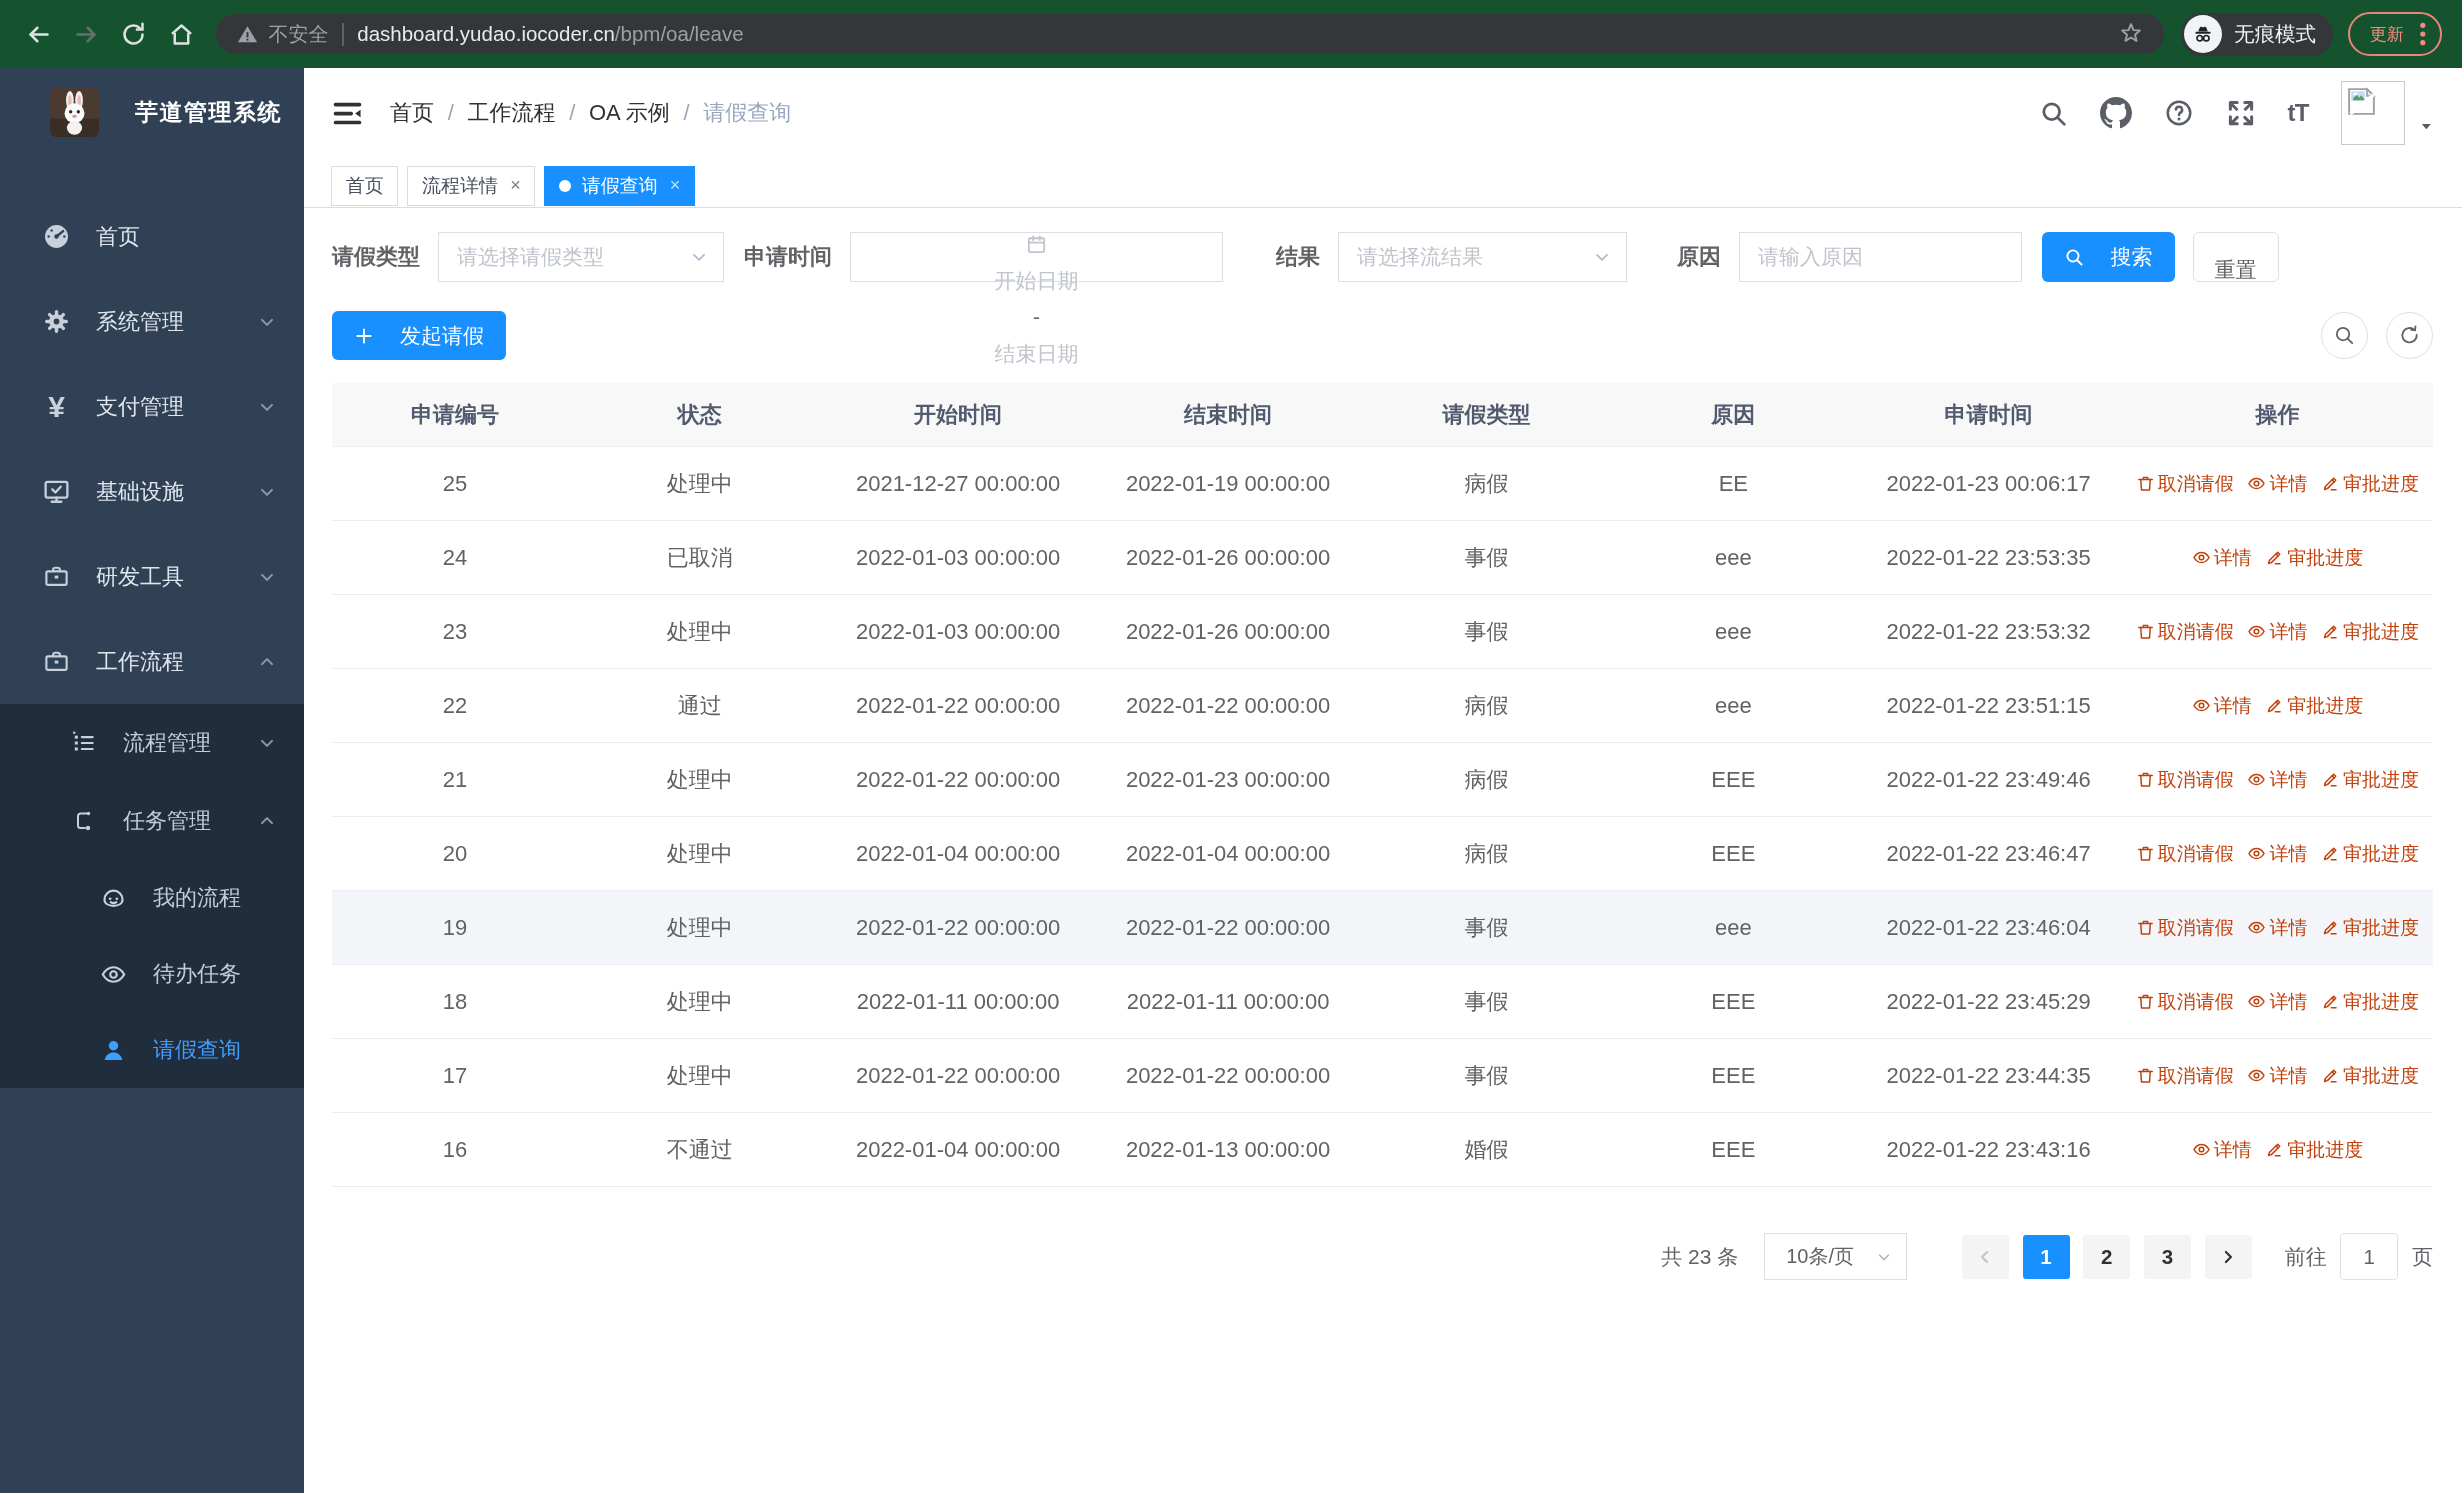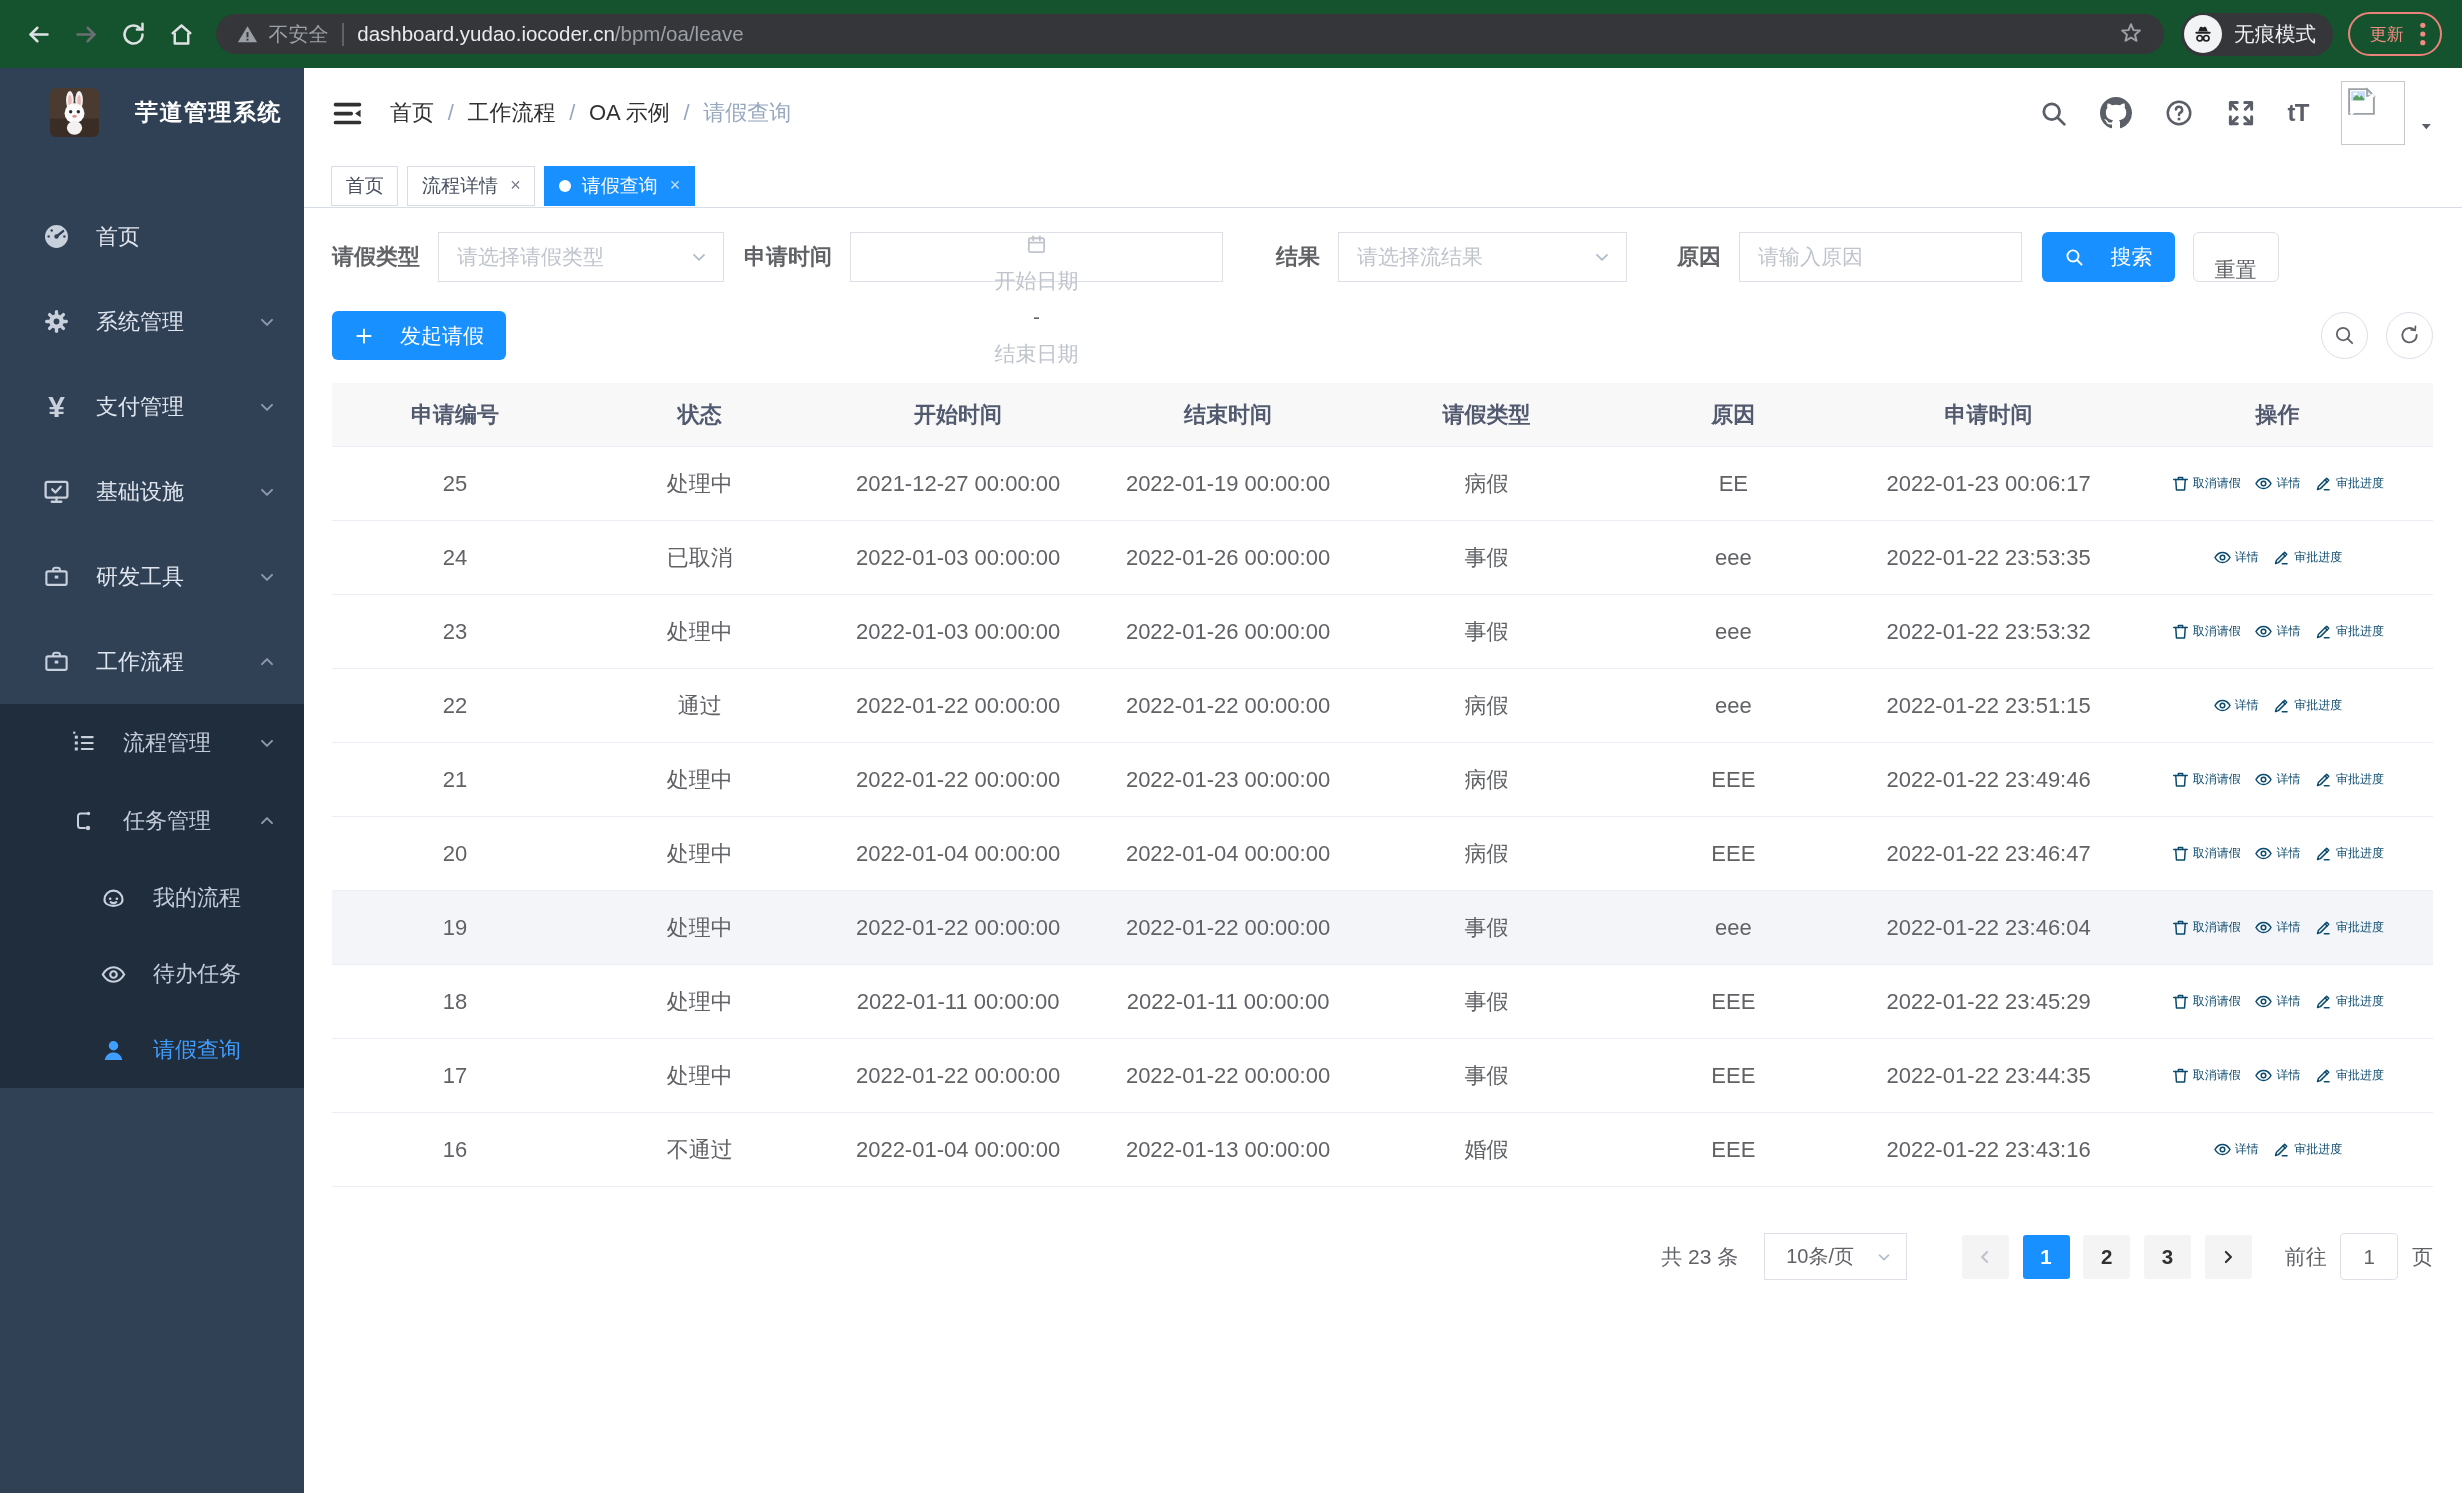--- a/index.html
+++ b/index.html
@@ -91,21 +91,21 @@
 
   
   .table { margin-top: 23px; width: 100%; font-size: 22px; }
   .tgrid { display: grid; grid-template-columns: 11.7% 11.6% 13% 12.7% 11.9% 11.6% 12.7% 14.8%; align-items: center; }
   .thead { background: #f8f8f9; height: 64px; font-weight: bold; color: #515a6e; border-bottom: 1.5px solid #ebeef5; }
   .thead .tcell { text-align: center; }
   .trow { height: 74px; border-bottom: 1.5px solid #ebeef5; color: #606266; background: #fff; }
   .trow.hl { background: #f3f5f9; }
   .tcell { text-align: center; white-space: nowrap; overflow: hidden; }
   .tcell.actions { overflow: visible; display: flex; justify-content: center; align-items: center; gap: 0; }
-  .action-link { color: #0c4a6e; font-size: 12px; display: inline-flex; align-items: center; gap: 3px; margin: 0 6.8px; cursor: pointer; text-decoration: none; white-space: nowrap; }
+  .action-link { color: #c2410c; font-size: 19px; display: inline-flex; align-items: center; gap: 3px; margin: 0 6.8px; cursor: pointer; text-decoration: none; white-space: nowrap; }
 
   
   .pagination { margin-top: 46px; display: flex; align-items: center; justify-content: flex-end; font-size: 21px; color: #606266; }
   .pg-total { margin-right: 26px; }
   .pg-size { width: 143px; height: 47px; margin-right: 41px; }
   .pg-size .sel-input { font-size: 20px; padding-left: 21px; }
   .pg-btn { min-width: 47px; height: 44px; border-radius: 3px; background: #f4f4f5; color: #303133; font-size: 20.5px; font-weight: bold; display: flex; align-items: center; justify-content: center; margin-left: 13.7px; cursor: pointer; border: none; font-family: inherit; }
   .pg-btn.current { background: #1890ff; color: #fff; }
   .pg-btn.nav { color: #303133; }
   .pg-btn.nav.disabled { color: #c0c4cc; }

